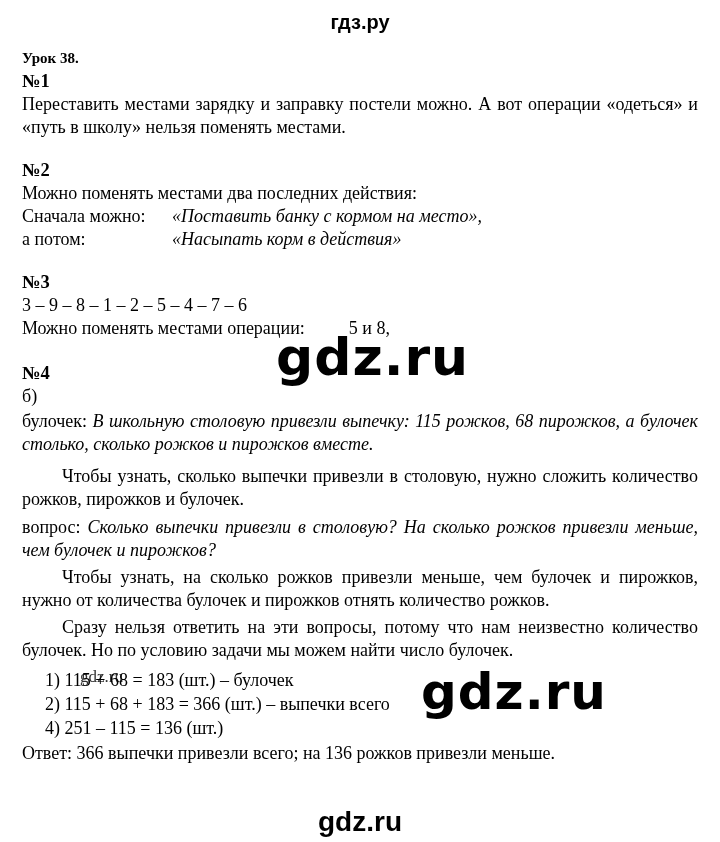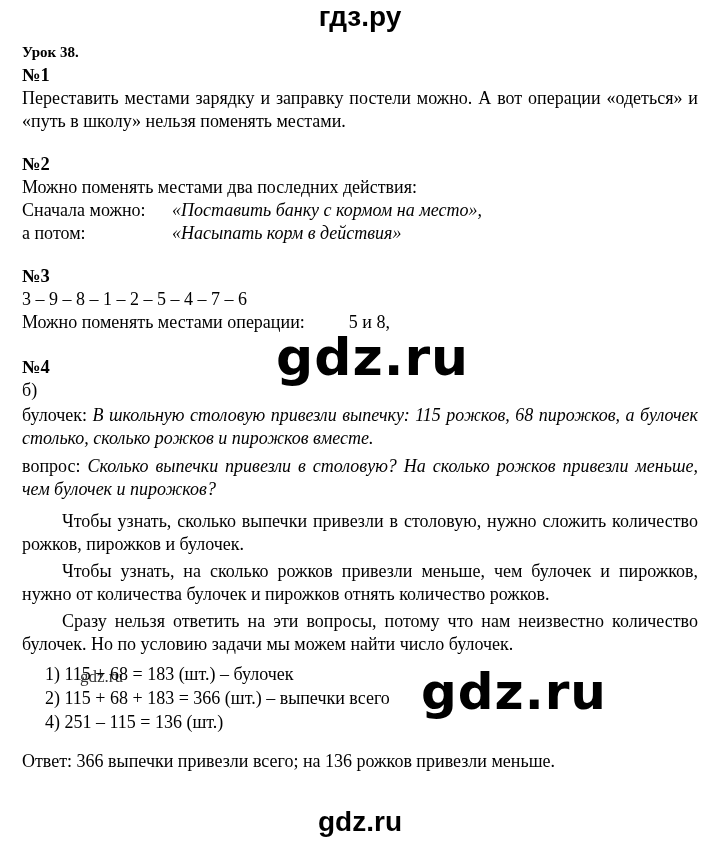--- a/index.html
+++ b/index.html
@@ -5,24 +5,25 @@
   * { margin:0; padding:0; box-sizing:border-box; }
   html,body { width:720px; height:842px; }
   body {
     position:relative;
     background:#ffffff;
     color:#000;
     font-family:"Liberation Serif", serif;
     overflow:hidden;
   }
   .site-header {
+    padding-top:6px;
     text-align:center;
     font-family:"Liberation Sans", sans-serif;
     font-weight:bold;
-    font-size:28px;
+    font-size:20px;
     line-height:33px;
   }
   .content {
     position:relative;
     z-index:1;
     padding:0 22px;
     font-size:18px;
     line-height:23px;
   }
   .lesson-title { margin-top:8px; font-weight:bold; font-size:15px; }
@@ -32,21 +33,21 @@
   .sec { margin-top:20px; }
   .sec4 { margin-top:22px; }
   .lbl { display:inline-block; width:150px; }
   .gap-mid { display:inline-block; width:44px; }
   .cond { margin-top:2px; }
   .quest { margin-top:5px; }
   .reason { text-indent:40px; margin-top:4px; }
   .reason.first { margin-top:9px; }
   .steps { margin-top:6px; line-height:24px; }
   .step { padding-left:23px; }
-  .answer-line { margin-top:16px; }
+  .answer-line { margin-top:2px; }
   .wm {
     position:absolute;
     font-family:"DejaVu Sans", sans-serif;
     font-weight:bold;
     color:#000;
     line-height:1;
     z-index:2;
     white-space:nowrap;
   }
   .wm-1 { left:276px; top:331px; font-size:52px; letter-spacing:1px; }
@@ -105,25 +106,25 @@
     </div>
   </div>
 
   <div class="sec4">
     <div class="task-num">№4</div>
     <div>б)</div>
     <p class="just cond">
       <span>булочек:</span>
       <span class="italic">В школьную столовую привезли выпечку: 115 рожков, 68 пирожков, а булочек столько, сколько рожков и пирожков вместе.</span>
     </p>
+    <p class="just reason first">Чтобы узнать, сколько выпечки привезли в столовую, нужно сложить количество рожков, пирожков и булочек.</p>
     <p class="just quest">
       <span>вопрос:</span>
       <span class="italic">Сколько выпечки привезли в столовую? На сколько рожков привезли меньше, чем булочек и пирожков?</span>
     </p>
-    <p class="just reason first">Чтобы узнать, сколько выпечки привезли в столовую, нужно сложить количество рожков, пирожков и булочек.</p>
     <p class="just reason">Чтобы узнать, на сколько рожков привезли меньше, чем булочек и пирожков, нужно от количества булочек и пирожков отнять количество рожков.</p>
     <p class="just reason">Сразу нельзя ответить на эти вопросы, потому что нам неизвестно количество булочек. Но по условию задачи мы можем найти число булочек.</p>
     <div class="steps">
       <div class="step">1) 115 + 68 = 183 (шт.) – булочек</div>
       <div class="step">2) 115 + 68 + 183 = 366 (шт.) – выпечки всего</div>
       <div class="step">4) 251 – 115 = 136 (шт.)</div>
     </div>
     <div class="answer-line">Ответ: 366 выпечки привезли всего; на 136 рожков привезли меньше.</div>
   </div>
 

